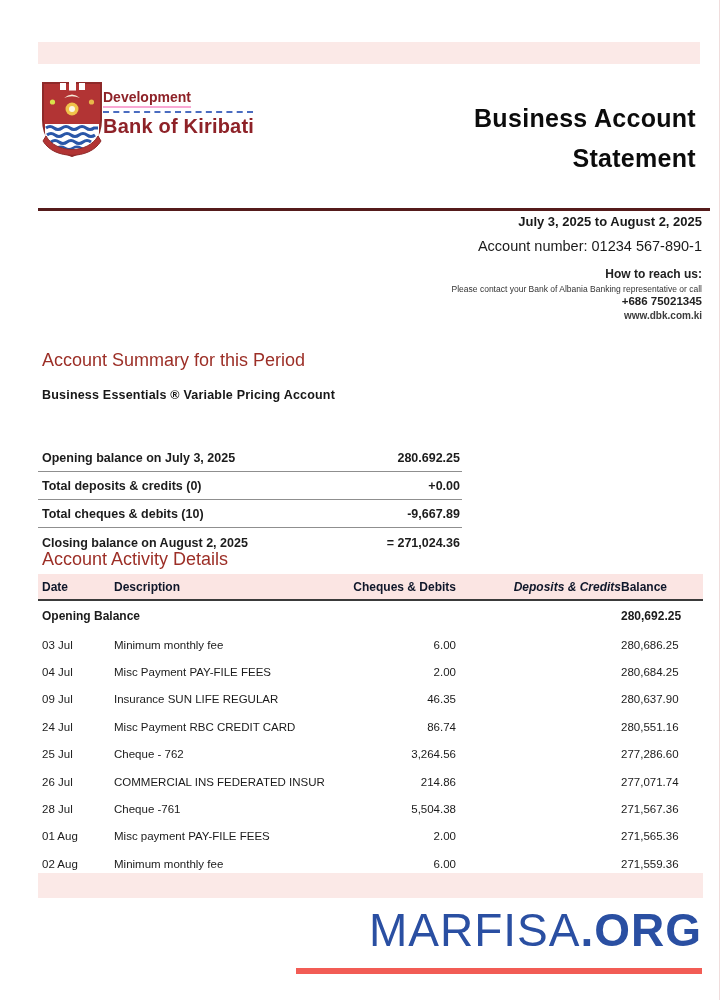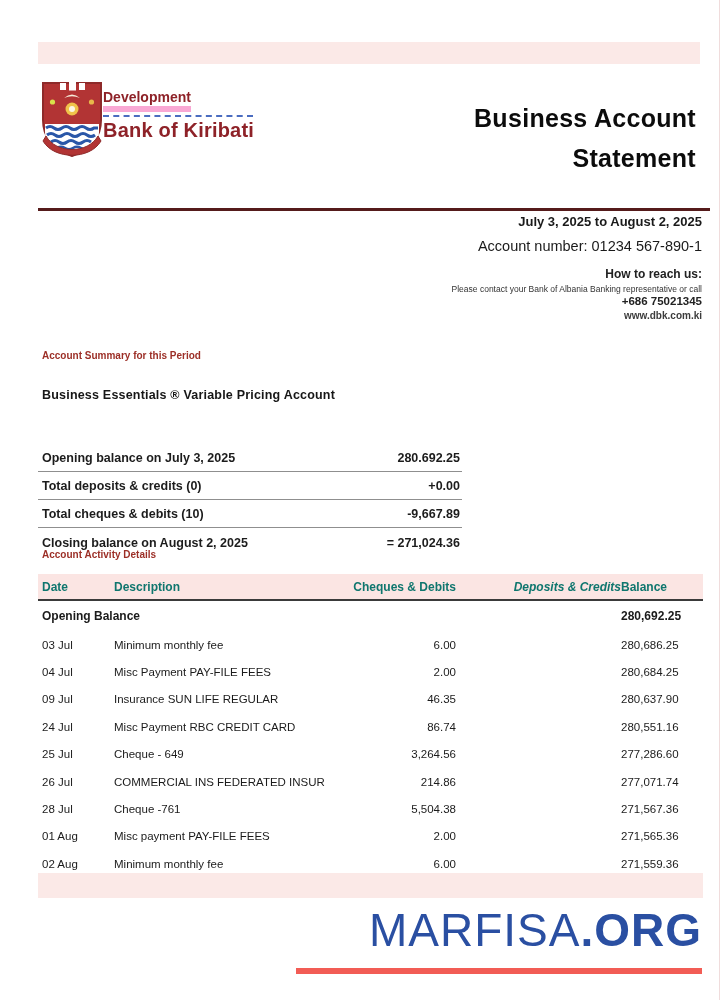--- a/index.html
+++ b/index.html
@@ -10,58 +10,58 @@
     overflow:hidden; border-right:1px solid #f0dcdc;
   }
   .top-bar { position:absolute; left:38px; top:42px; width:662px; height:22px; background:#fbe9e7; }
   .bottom-bar { position:absolute; left:38px; top:873px; width:665px; height:25px; background:#fbe9e7; }
 
   
   .logo-box { position:absolute; left:40px; top:80px; width:64px; height:84px; }
   .brand { position:absolute; left:103px; top:88px; }
   .brand-dev {
     display:inline-block; font-weight:bold; font-size:14px; color:#8e2228;
-    border-bottom:6px solid #f9a8d4; padding-bottom:1px;
+    border-bottom:2px solid #f9a8d4; padding-bottom:1px;
   }
   .brand-dashes { width:150px; border-top:2px dashed #4a6cc0; margin-top:3px; }
   .brand-bank { font-weight:bold; font-size:20px; color:#8e2228; margin-top:2px; letter-spacing:0.2px; }
   .doc-title {
     position:absolute; top:98px; right:23px; text-align:right;
     font-weight:bold; font-size:25px; line-height:40px; color:#0c0c0c; letter-spacing:0.3px;
   }
 
   .rule { position:absolute; left:38px; top:208px; width:672px; height:3px; background:#551b1b; }
 
   
   .period { position:absolute; top:214px; right:17px; font-weight:bold; font-size:13px; color:#1a1a1a;margin-left:36px; }
   .address { position:absolute; top:236px; left:42px; font-weight:bold; font-size:12px; line-height:15.5px; color:#353535; }
   .acct-line { position:absolute; top:238px; right:17px; font-weight:normal; font-size:14.5px; color:#1a1a1a; }
   .reach-head { position:absolute; top:267px; right:17px; font-weight:bold; font-size:12px; color:#222; }
   .reach-line { position:absolute; top:284px; right:17px; font-size:8.5px; color:#333; }
   .reach-phone { position:absolute; top:295px; right:17px; font-weight:bold; font-size:11.5px; color:#222; }
   .reach-www { position:absolute; top:310px; right:17px; font-weight:bold; font-size:10px; color:#3c3c3c; }
 
   
-  .section-heading { font-weight:bold; font-size:10px; color:#9c2f27; }
+  .section-heading { font-weight:normal; font-size:18px; color:#9c2f27; }
   .summary-heading { position:absolute; top:350px; left:42px; }
   .product-line { position:absolute; top:388px; left:42px; font-weight:bold; font-size:12.5px; color:#161616; letter-spacing:0.2px; }
   .summary-table { position:absolute; top:423px; left:38px; width:424px;margin-top:21px; }
   .summary-row {
     display:flex; justify-content:space-between; align-items:flex-end;
     height:28px; padding:0 2px 6px 4px; border-bottom:1px solid #8f8f8f;
     font-weight:bold; font-size:12.5px; color:#1c1c1c;
   }
   .summary-row:last-child { border-bottom:none; }
 
   
   .activity-heading { position:absolute; top:549px; left:42px; }
   .activity-table { position:absolute; top:574px; left:38px; width:665px; font-size:11.5px; }
   .thead {
     display:flex; align-items:center; background:#fbe5e3; height:27px;
-    font-weight:bold; font-size:12px; color:#0f766e; border-bottom:2px solid #3a3a3a;
+    font-weight:bold; font-size:12px; color:#0f172a; border-bottom:2px solid #3a3a3a;
   }
   .trow { display:flex; align-items:center; height:27.4px; color:#1b1b1b; }
   .trow.opening { font-weight:bold; height:30px; font-size:12px; }
   .col-date { width:76px; padding-left:4px; }
   .col-desc { width:225px; }
   .col-debit { width:117px; text-align:right; }
   .col-credit { width:165px; text-align:right;font-style:italic; }
   .col-bal { width:78px; }
   .thead .col-bal, .trow .col-bal { padding-right:0; }
 
@@ -184,21 +184,21 @@
     </div>
     <div class="trow">
       <span class="col-date">24 Jul</span>
       <span class="col-desc">Misc Payment RBC CREDIT CARD</span>
       <span class="col-debit">86.74</span>
       <span class="col-credit"></span>
       <span class="col-bal">280,551.16</span>
     </div>
     <div class="trow">
       <span class="col-date">25 Jul</span>
-      <span class="col-desc">Cheque - 649</span>
+      <span class="col-desc">Cheque - 762</span>
       <span class="col-debit">3,264.56</span>
       <span class="col-credit"></span>
       <span class="col-bal">277,286.60</span>
     </div>
     <div class="trow">
       <span class="col-date">26 Jul</span>
       <span class="col-desc">COMMERCIAL INS FEDERATED INSUR</span>
       <span class="col-debit">214.86</span>
       <span class="col-credit"></span>
       <span class="col-bal">277,071.74</span>

